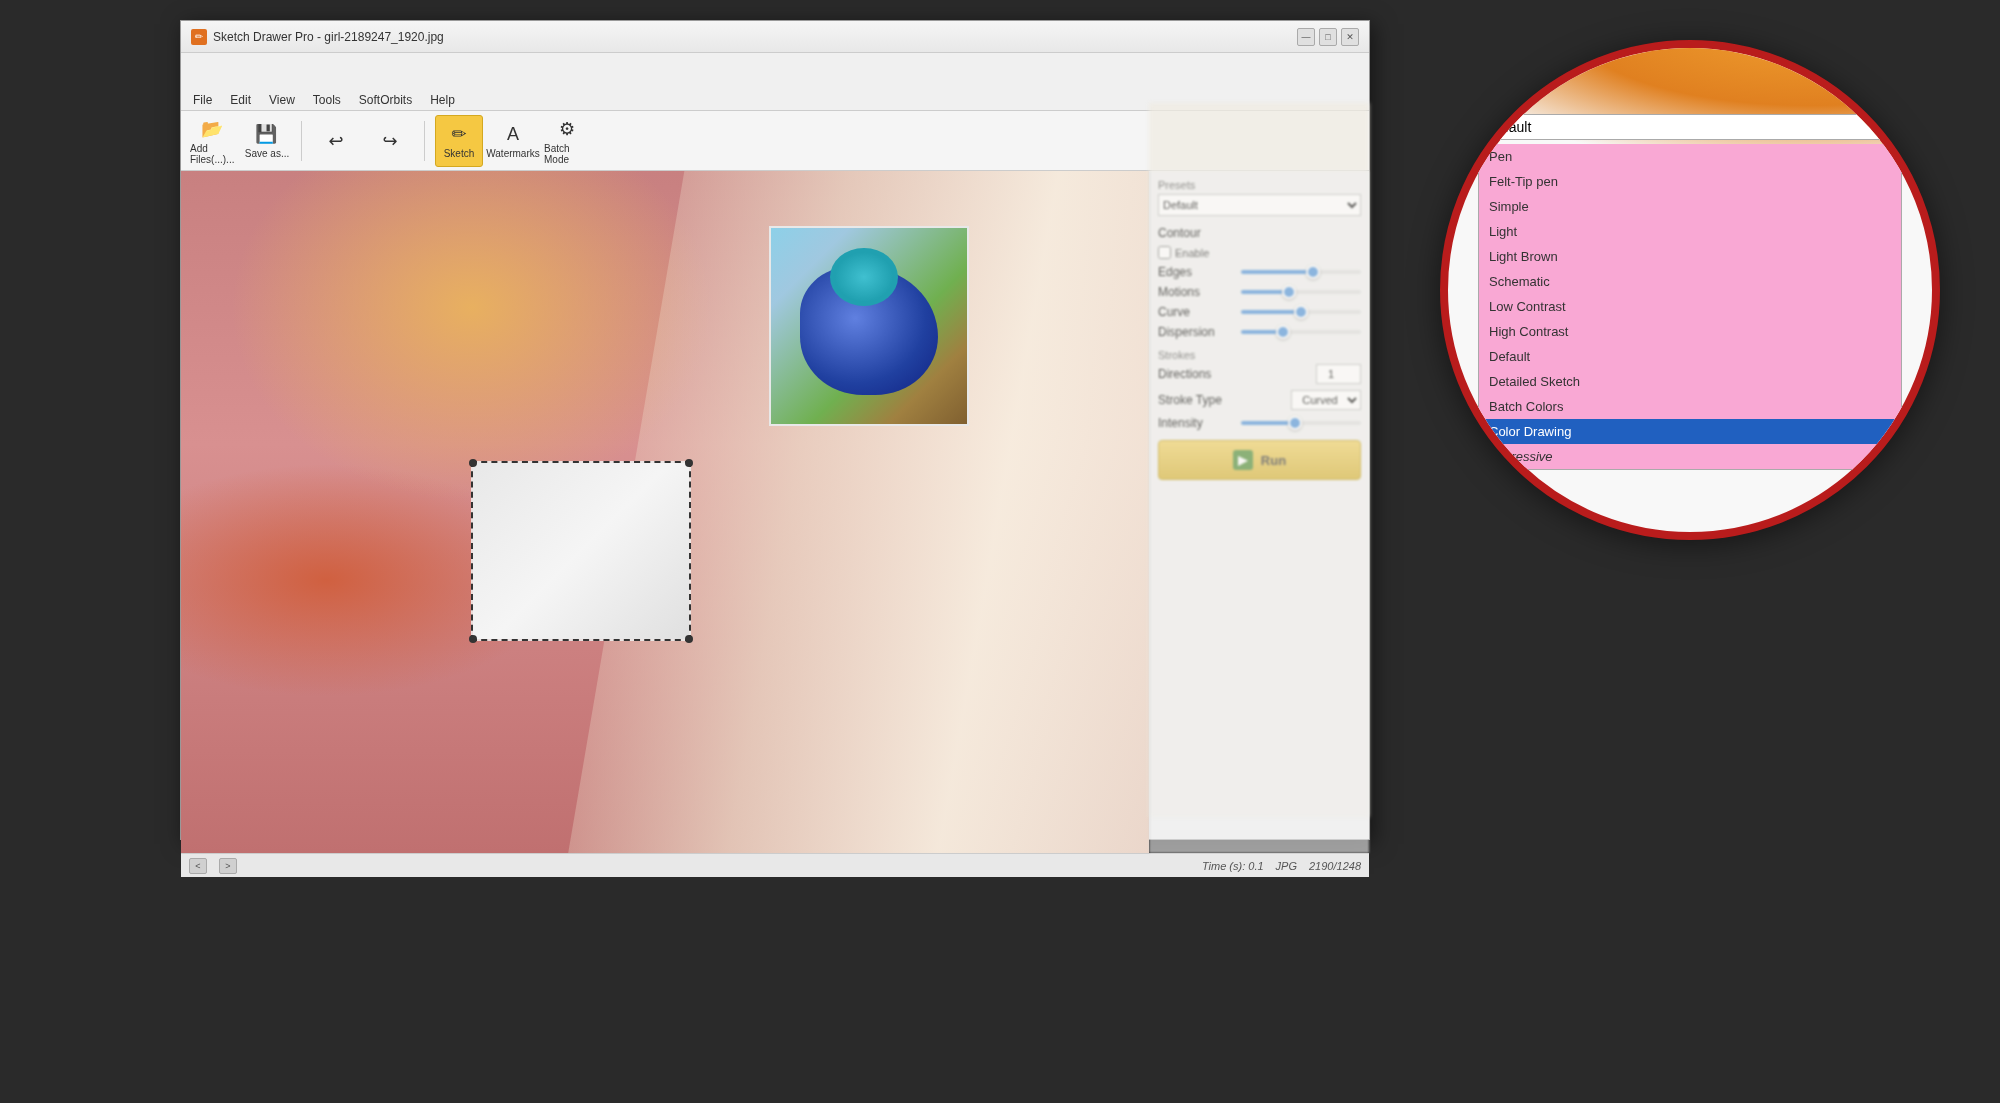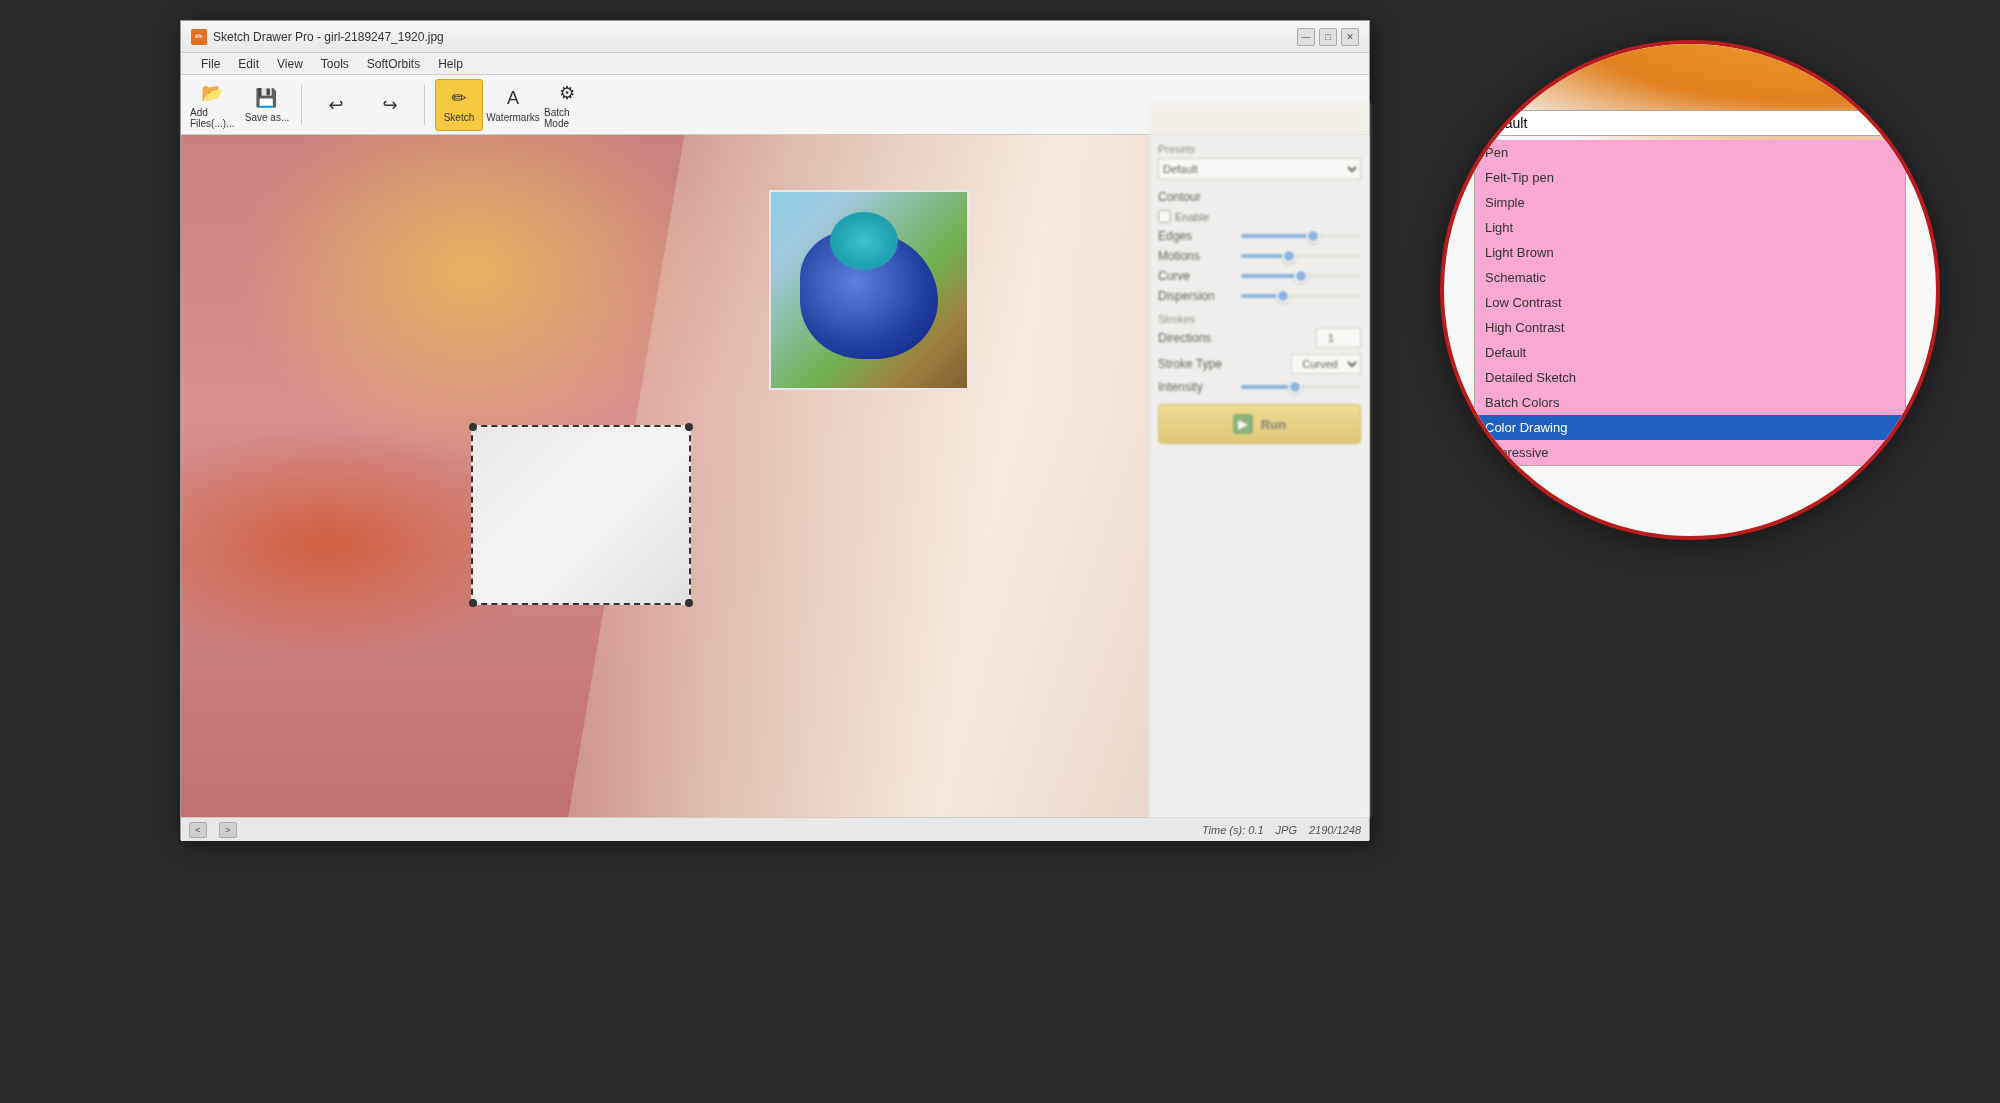--- a/index.html
+++ b/index.html
@@ -68,22 +68,23 @@
       color: #555;
     }
 
     
     .menu-bar {
       height: 22px;
       background: #f0f0f0;
       border-bottom: 1px solid #ccc;
       display: flex;
       align-items: center;
-      padding: 0 12px;
+      padding: 0 4px;
       gap: 2px;
+      margin-top: 36px;
     }
     .menu-item {
       padding: 2px 8px;
       font-size: 12px;
       color: #333;
       cursor: pointer;
     }
 
     
     .toolbar {
@@ -359,21 +360,21 @@
     }
 
     
     .magnify-overlay {
       position: absolute;
       right: -80px;
       top: -60px;
       width: 500px;
       height: 500px;
       border-radius: 50%;
-      border: 4px solid #b91c1c;
+      border: 8px solid #b91c1c;
       background: #f8f8f8;
       overflow: hidden;
       box-shadow: 0 4px 30px rgba(0,0,0,0.5);
       z-index: 100;
     }
     .magnify-content {
       position: absolute;
       top: 40px;
       left: 30px;
       right: 30px;
@@ -635,18 +636,18 @@
         <div class="mag-list-item" style="pointer-events:all;">Simple</div>
         <div class="mag-list-item" style="pointer-events:all;">Light</div>
         <div class="mag-list-item" style="pointer-events:all;">Light Brown</div>
         <div class="mag-list-item" style="pointer-events:all;">Schematic</div>
         <div class="mag-list-item" style="pointer-events:all;">Low Contrast</div>
         <div class="mag-list-item" style="pointer-events:all;">High Contrast</div>
         <div class="mag-list-item" style="pointer-events:all;">Default</div>
         <div class="mag-list-item" style="pointer-events:all;">Detailed Sketch</div>
         <div class="mag-list-item" style="pointer-events:all;">Batch Colors</div>
         <div class="mag-list-item selected" style="pointer-events:all;">Color Drawing</div>
-        <div class="mag-list-item" style="pointer-events:all;">Expressive</div>
+        <div class="mag-list-item" style="pointer-events:all;font-style:italic;">Expressive</div>
 
       </div>
     </div>
   </div>
 </div>
 
 </body></html>

